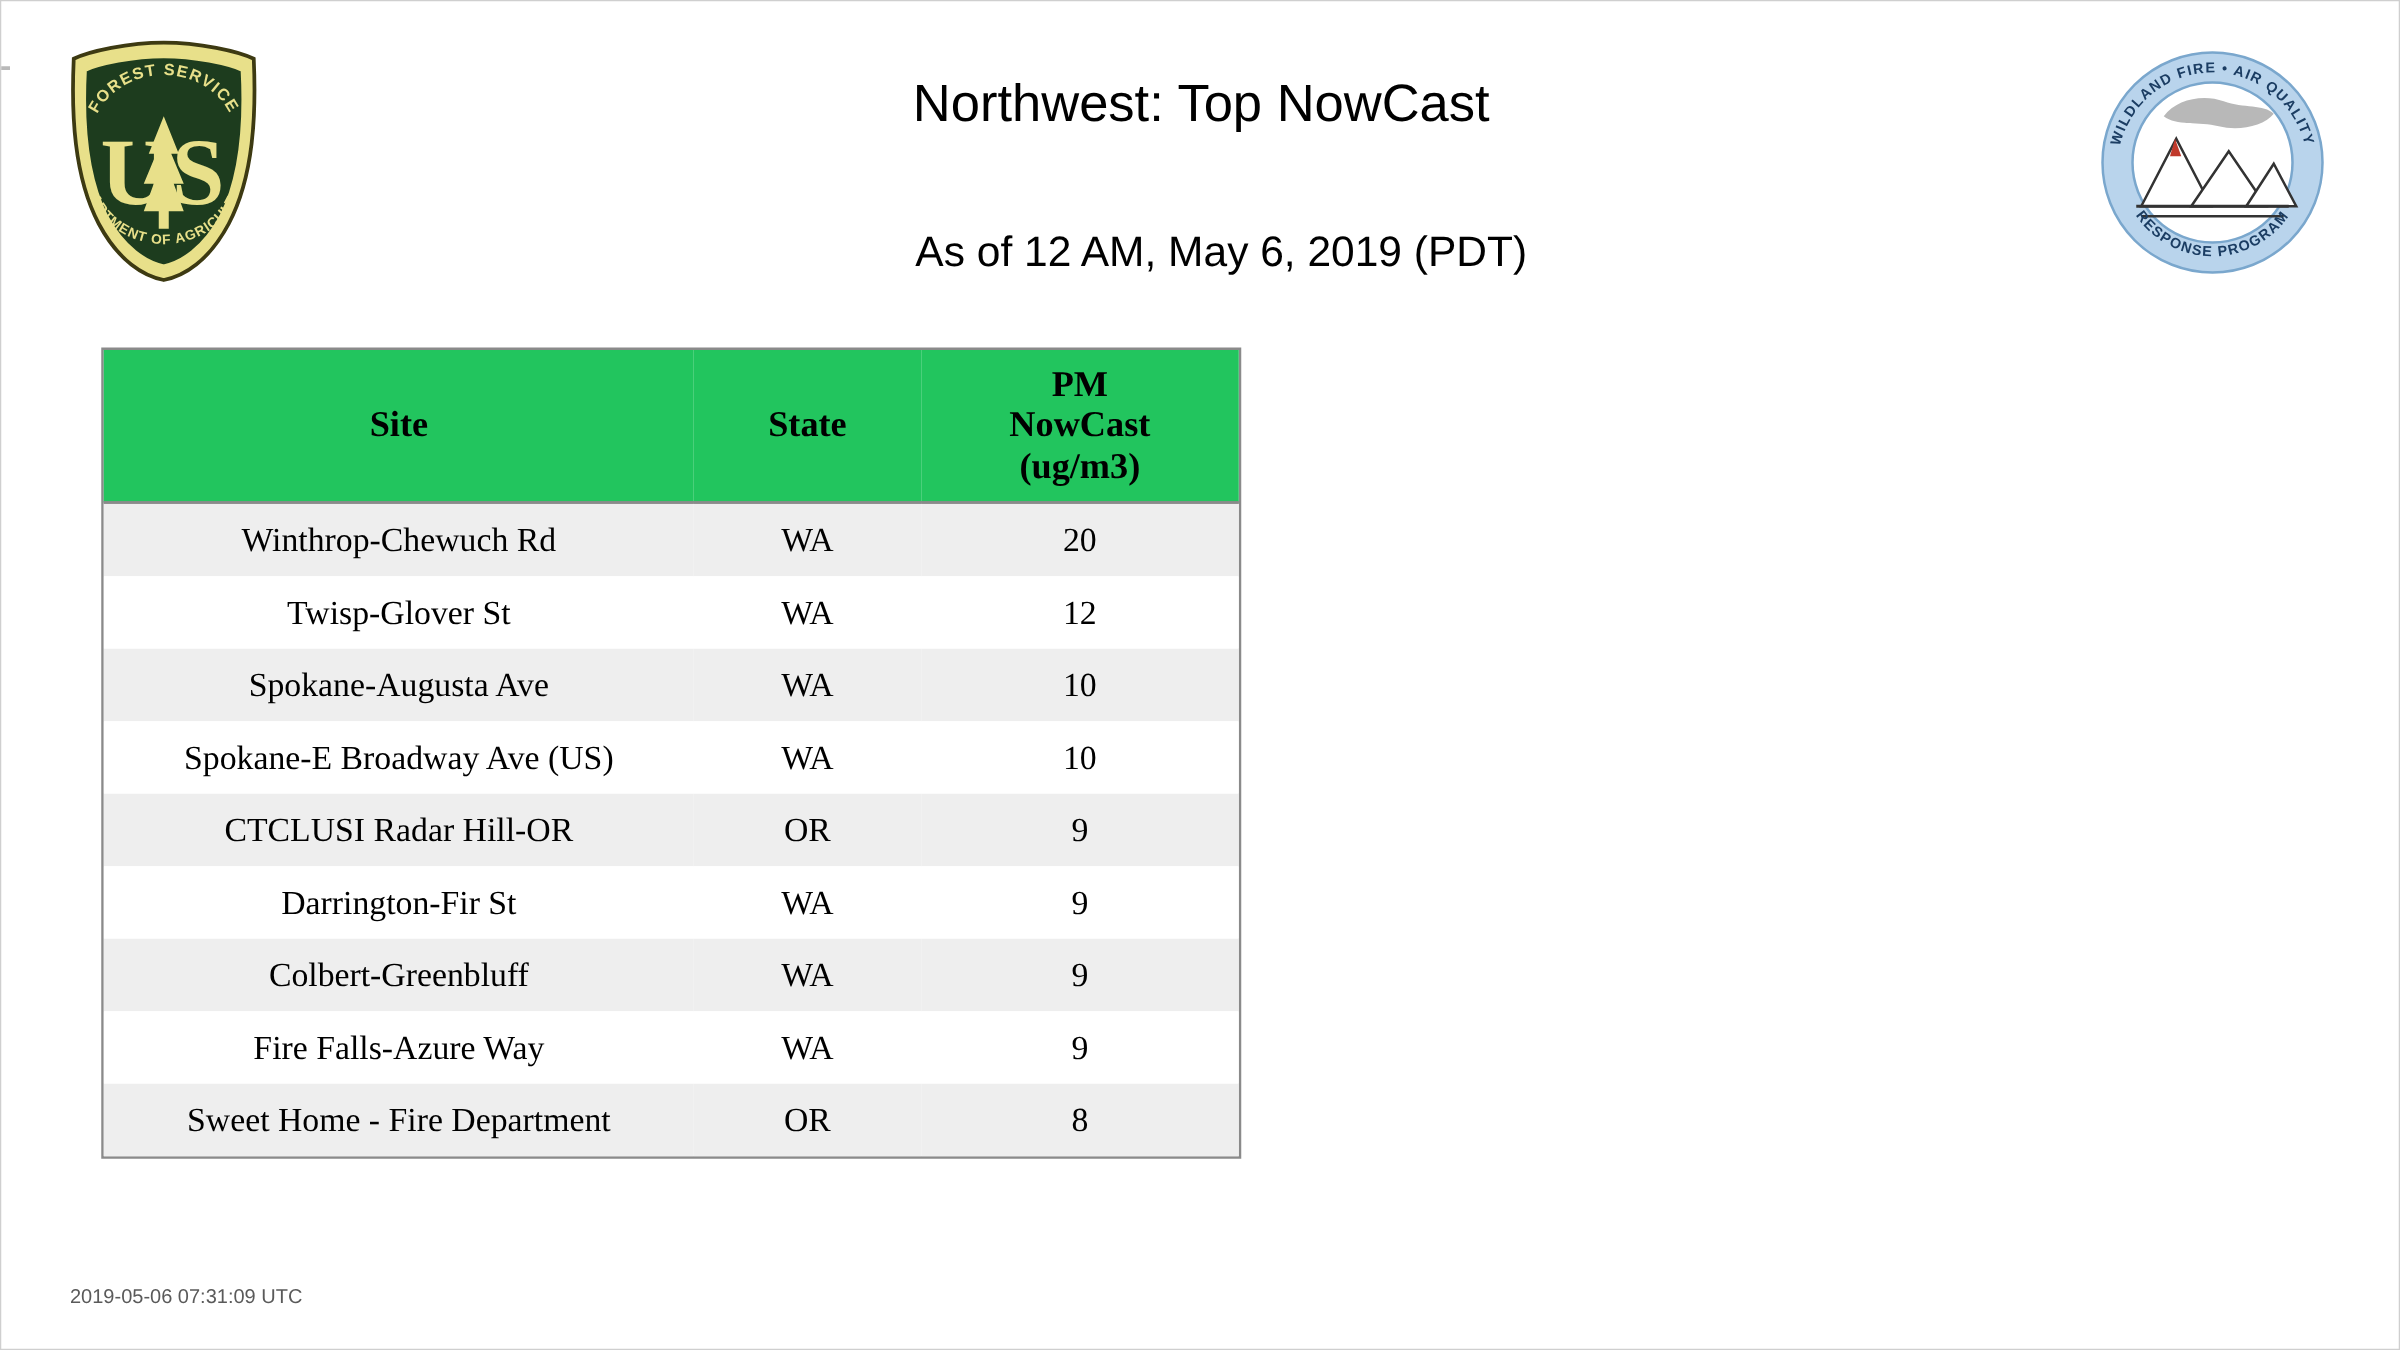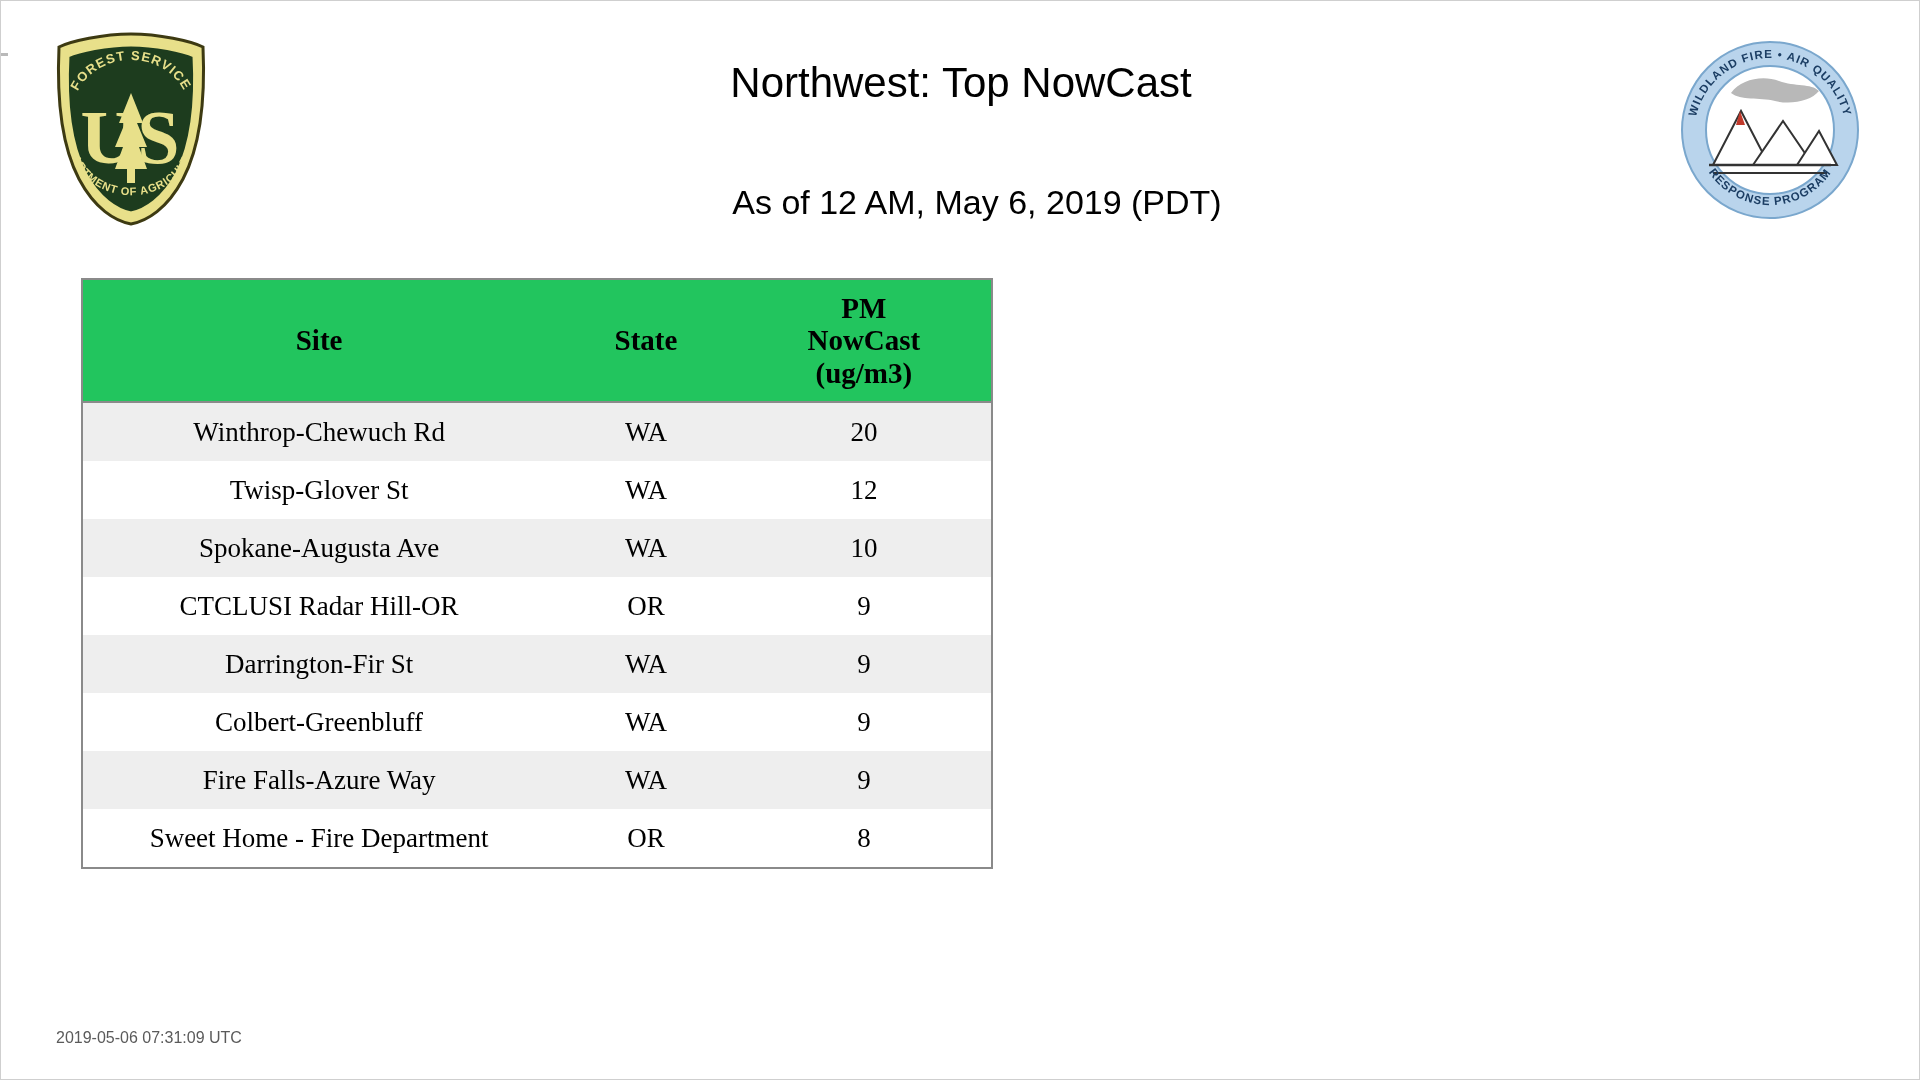--- a/index.html
+++ b/index.html
@@ -225,20 +225,25 @@
             <td>Twisp-Glover St</td>
             <td>WA</td>
             <td>12</td>
           </tr>
           <tr>
             <td>Spokane-Augusta Ave</td>
             <td>WA</td>
             <td>10</td>
           </tr>
           <tr>
+            <td>Spokane-E Broadway Ave (US)</td>
+            <td>WA</td>
+            <td>10</td>
+          </tr>
+          <tr>
             <td>CTCLUSI Radar Hill-OR</td>
             <td>OR</td>
             <td>9</td>
           </tr>
           <tr>
             <td>Darrington-Fir St</td>
             <td>WA</td>
             <td>9</td>
           </tr>
           <tr>

